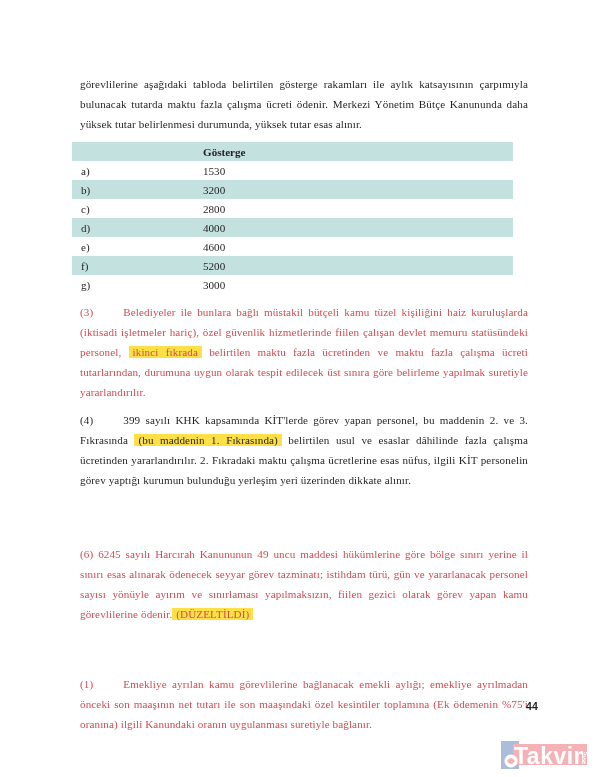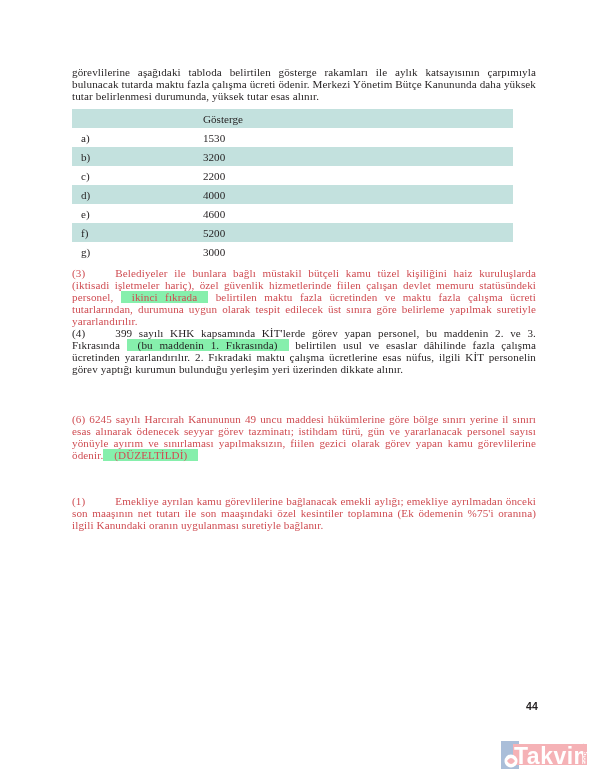--- a/index.html
+++ b/index.html
@@ -17,23 +17,23 @@
 
   .page {
     position: relative;
     width: 600px;
     height: 777px;
     box-sizing: border-box;
     padding: 66px 64px 0 72px;
   }
 
   p.body-text {
-    margin: 0;
+    margin: 8px;
     font-size: 11.1px;
-    line-height: 12px;
+    line-height: 20px;
     text-align: justify;
     color: #231f20;
     letter-spacing: 0.01em;
   }
 
   p.red {
     color: #cf4c52;
   }
 
   .indent-num {
@@ -43,22 +43,22 @@
   .gap-tab {
     display: inline-block;
     width: 30px;
   }
   .gap-tab-sm {
     display: inline-block;
     width: 14px;
   }
 
   .hl {
-    background: #86efac;
-    padding: 0 11px;
+    background: #fde047;
+    padding: 0 4px;
   }
 
   
   .gosterge-table {
     width: 441px;
     border-collapse: collapse;
     margin: 7px 0 6px 0;
     font-size: 11.1px;
     color: #231f20;
     table-layout: fixed;
@@ -68,21 +68,21 @@
     height: 16px;
     vertical-align: middle;
     text-align: left;
     font-weight: normal;
   }
   .gosterge-table .col-label { width: 115px; padding-left: 9px; }
   .gosterge-table .col-value { padding-left: 7px; }
   .gosterge-table tr.shaded td,
   .gosterge-table tr.shaded th { background: #c3e1de; }
   .gosterge-table tr.plain td { background: #ffffff; }
-  .gosterge-table thead th { font-weight: normal; margin-left: 32px; }
+  .gosterge-table thead th { font-weight: bold; margin-left: 32px; }
   .sp-34 { height: 34px; }
   .sp-38 { height: 38px; }
 
   
   .page-number {
     position: absolute;
     right: 62px;
     top: 700px;
     font-size: 10.5px;
     color: #231f20;
@@ -121,21 +121,21 @@
       <tr class="plain">
         <td class="col-label">a)</td>
         <td class="col-value">1530</td>
       </tr>
       <tr class="shaded">
         <td class="col-label">b)</td>
         <td class="col-value">3200</td>
       </tr>
       <tr class="plain">
         <td class="col-label">c)</td>
-        <td class="col-value">2200</td>
+        <td class="col-value">2800</td>
       </tr>
       <tr class="shaded">
         <td class="col-label">d)</td>
         <td class="col-value">4000</td>
       </tr>
       <tr class="plain">
         <td class="col-label">e)</td>
         <td class="col-value">4600</td>
       </tr>
       <tr class="shaded">

